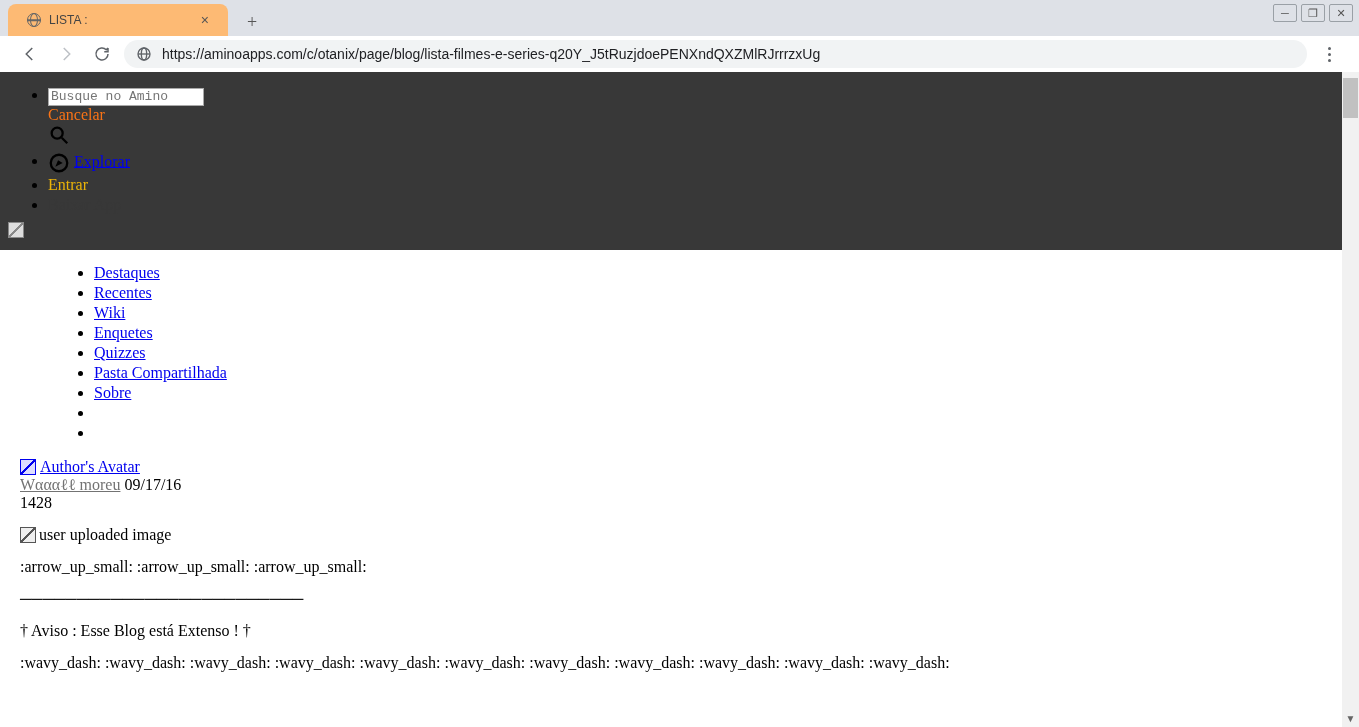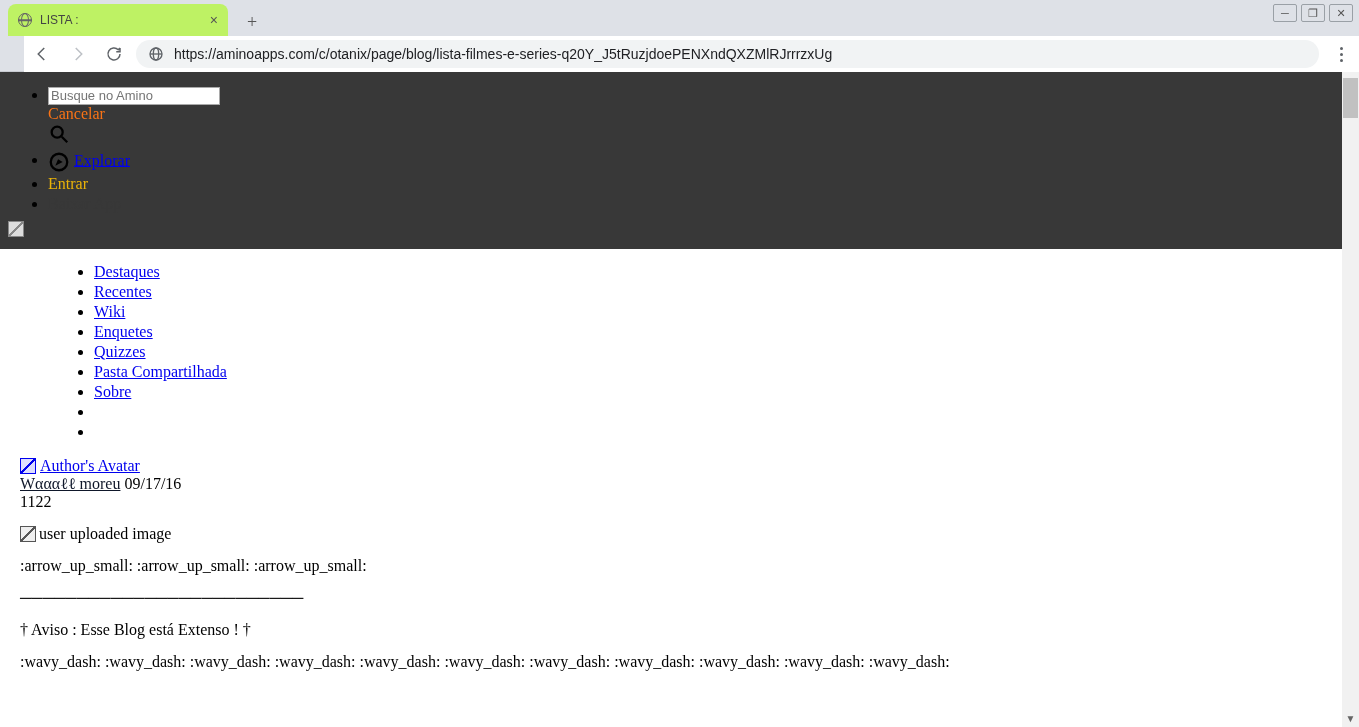--- a/index.html
+++ b/index.html
@@ -1,30 +1,30 @@
 <!DOCTYPE html>
 <html><head>
 <meta charset="utf-8">
 <style>
 * { box-sizing: border-box; margin: 0; padding: 0; }
 body { font-family: "Times New Roman", serif; font-size: 16px; overflow: hidden; }
 
 
 .browser-chrome { background: #dee1e7; height: 72px; border-bottom: 1px solid #c8cbd1; }
 .tab-bar { height: 36px; display: flex; align-items: flex-end; padding-left: 8px; position: relative; }
-.tab { background: #bef264; height: 32px; display: flex; align-items: center; padding: 0 10px; border-radius: 8px 8px 0 0; min-width: 220px; gap: 8px; font-family: Arial, sans-serif; font-size: 12px; color: #444; }
+.tab { background: #fdba74; height: 32px; display: flex; align-items: center; padding: 0 19px; border-radius: 8px 8px 0 0; min-width: 220px; gap: 8px; font-family: Arial, sans-serif; font-size: 12px; color: #444; }
 .tab .globe { width: 14px; height: 14px; border: 1.5px solid #666; border-radius: 50%; position: relative; flex-shrink: 0; }
 .tab .globe::before { content: ""; position: absolute; left: 50%; top: -1px; bottom: -1px; width: 6px; border: 1.5px solid #666; border-radius: 50%; transform: translateX(-50%); }
 .tab .globe::after { content: ""; position: absolute; top: 50%; left: -1px; right: -1px; height: 1.5px; background: #666; transform: translateY(-50%); }
 .tab .close-x { margin-left: auto; font-size: 14px; color: #555; cursor: pointer; }
 .new-tab { width: 28px; height: 28px; display: flex; align-items: center; justify-content: center; font-size: 18px; color: #555; cursor: pointer; margin-left: 10px; }
 .window-controls { position: absolute; right: 6px; top: 4px; display: flex; gap: 4px; }
 .win-btn { width: 24px; height: 18px; border: 1px solid #9aa0a6; border-radius: 2px; display: flex; align-items: center; justify-content: center; font-size: 11px; color: #555; font-family: Arial, sans-serif; cursor: pointer; }
 
-.addr-bar { height: 36px; background: #fff; display: flex; align-items: center; padding: 0 4px; gap: 8px; margin-left: 24px; }
+.addr-bar { height: 36px; background: #fff; display: flex; align-items: center; padding: 0 16px; gap: 8px; }
 .nav-btn { width: 28px; height: 28px; display: flex; align-items: center; justify-content: center; color: #5f6368; cursor: pointer; }
 .nav-btn.disabled { color: #bdc1c6; cursor: default; }
 .nav-btn svg { width: 18px; height: 18px; }
 .url-field { flex: 1; height: 28px; background: #f1f3f4; border-radius: 14px; display: flex; align-items: center; padding: 0 12px; gap: 10px; font-family: Arial, sans-serif; font-size: 14px; color: #202124; }
 .url-field .site-icon { width: 16px; height: 16px; }
 .menu-dots { width: 28px; height: 28px; display: flex; align-items: center; justify-content: center; cursor: pointer; color: #5f6368; }
 .dot-col { display: flex; flex-direction: column; gap: 3px; }
 .dot-col span { width: 3px; height: 3px; background: #5f6368; border-radius: 50%; }
 
 
@@ -34,42 +34,42 @@
 .scroll-arrow { position: absolute; right: 0; width: 17px; height: 17px; display: flex; align-items: center; justify-content: center; font-size: 10px; color: #666; }
 .scroll-arrow.up { top: 0; }
 .scroll-arrow.down { bottom: 0; }
 
 .page-content { margin-right: 17px; height: 100%; }
 
 
 .dark-area { background: #383838; padding: 14px 8px 8px 8px; color: #000; }
 .dark-area ul { list-style: disc; padding-left: 40px; }
 .dark-area li { margin-bottom: 2px; }
-.search-box { width: 172px; height: 18px; font-family: Liberation Sans, sans-serif; font-size: 13px; padding: 0 2px; border: 1px solid #a9a9a9; background: #fff; }
+.search-box { width: 156px; height: 18px; font-family: Liberation Mono, monospace; font-size: 13px; padding: 0 2px; border: 1px solid #a9a9a9; background: #fff; }
 .cancel-txt { color: #f97316; }
 .search-icon { width: 22px; height: 22px; display: inline-block; }
 .compass-icon { width: 22px; height: 22px; display: inline-block; vertical-align: middle; }
 .explore-link { color: #0000ee; text-decoration: underline; }
 .entrar-txt { color: #eab308; }
 .getapp-txt { color: #383838; }
 .broken-img-sm { display: inline-block; width: 16px; height: 16px; border: 1px solid #888; background: linear-gradient(135deg, #ddd 0%, #ddd 45%, #888 45%, #888 55%, #ddd 55%); margin-top: 6px; }
 
 
 .white-nav { padding: 14px 8px 8px 14px; margin-left: 40px; }
 .white-nav ul { list-style: disc; padding-left: 40px; }
 .white-nav li { margin-bottom: 2px; }
 .white-nav a { color: #0000ee; text-decoration: underline; }
 .white-nav .empty-li { height: 18px; }
 
 
 .article { padding: 6px 8px; margin-left: 12px; }
 .avatar-line { display: flex; align-items: center; gap: 4px; }
 .avatar-line .broken { display: inline-block; width: 16px; height: 16px; border: 1px solid #0000ee; background: linear-gradient(135deg, #ddf 0%, #ddf 45%, #0000ee 45%, #0000ee 55%, #ddf 55%); }
 .avatar-line a { color: #0000ee; text-decoration: underline; }
-.author-line a { color: #0f172a; text-decoration: underline; }
+.author-line a { color: #737373; text-decoration: underline; }
 .author-line .date { color: #000; }
 .para { margin-top: 14px; }
 .user-img-line { display: flex; align-items: center; gap: 3px; margin-top: 14px; }
 .user-img-line .broken { display: inline-block; width: 16px; height: 16px; border: 1px solid #555; background: linear-gradient(135deg, #eee 0%, #eee 45%, #555 45%, #555 55%, #eee 55%); }
 .divline { margin-top: 14px; }
 </style>
 </head>
 <body>
 
 <div class="browser-chrome">
@@ -162,21 +162,21 @@
 
     <div class="article">
       <div class="avatar-line">
         <span class="broken"></span>
         <a href="#">Author's Avatar</a>
       </div>
       <div class="author-line">
         <a href="#">Wαααℓℓ moreu</a>
         <span class="date"> <span>09/17/16</span></span>
       </div>
-      <div>1122</div>
+      <div>1428</div>
 
 
       <div class="user-img-line">
         <span class="broken"></span>
         <span>user uploaded image</span>
       </div>
 
       <p class="para">:arrow_up_small:   :arrow_up_small:   :arrow_up_small:</p>
 
       <p class="divline">─────────────────────────</p>

